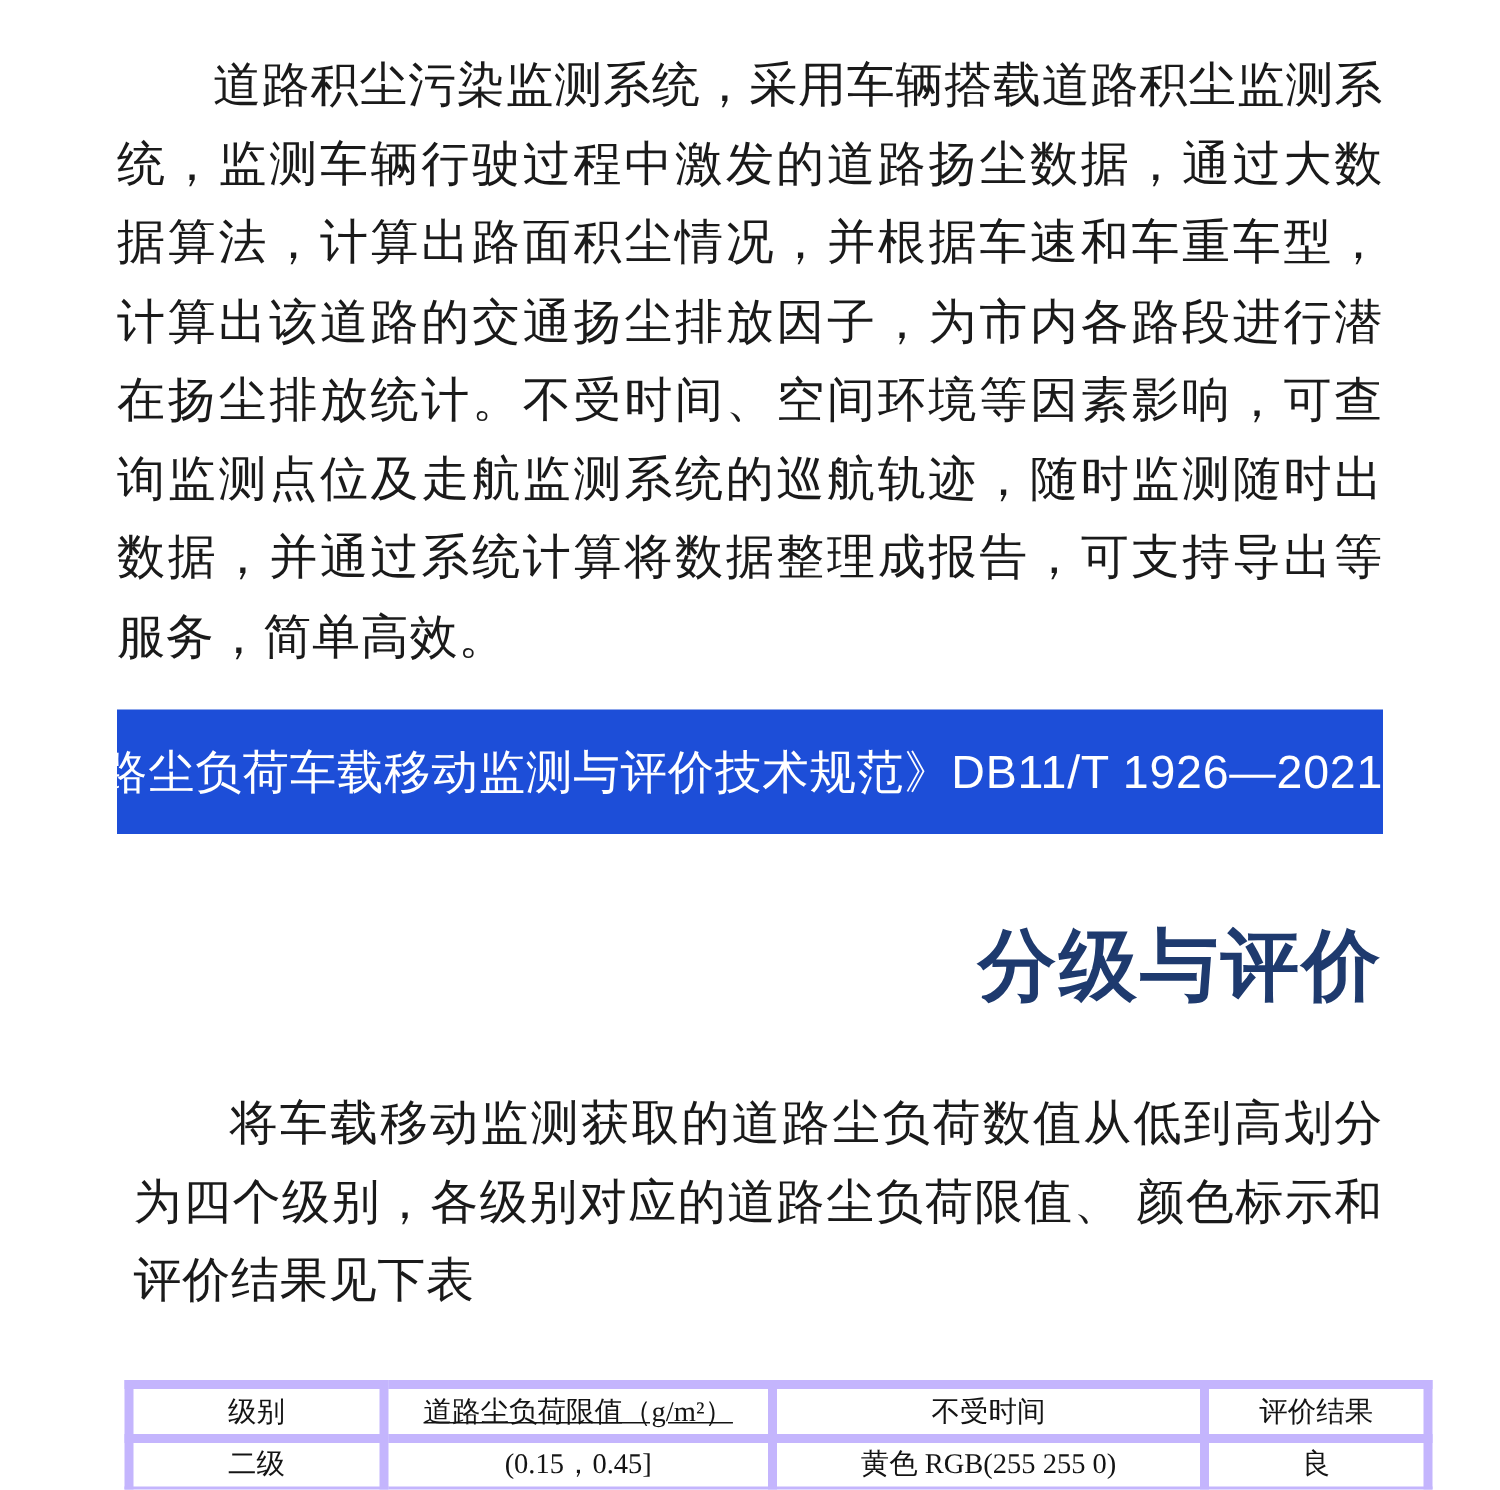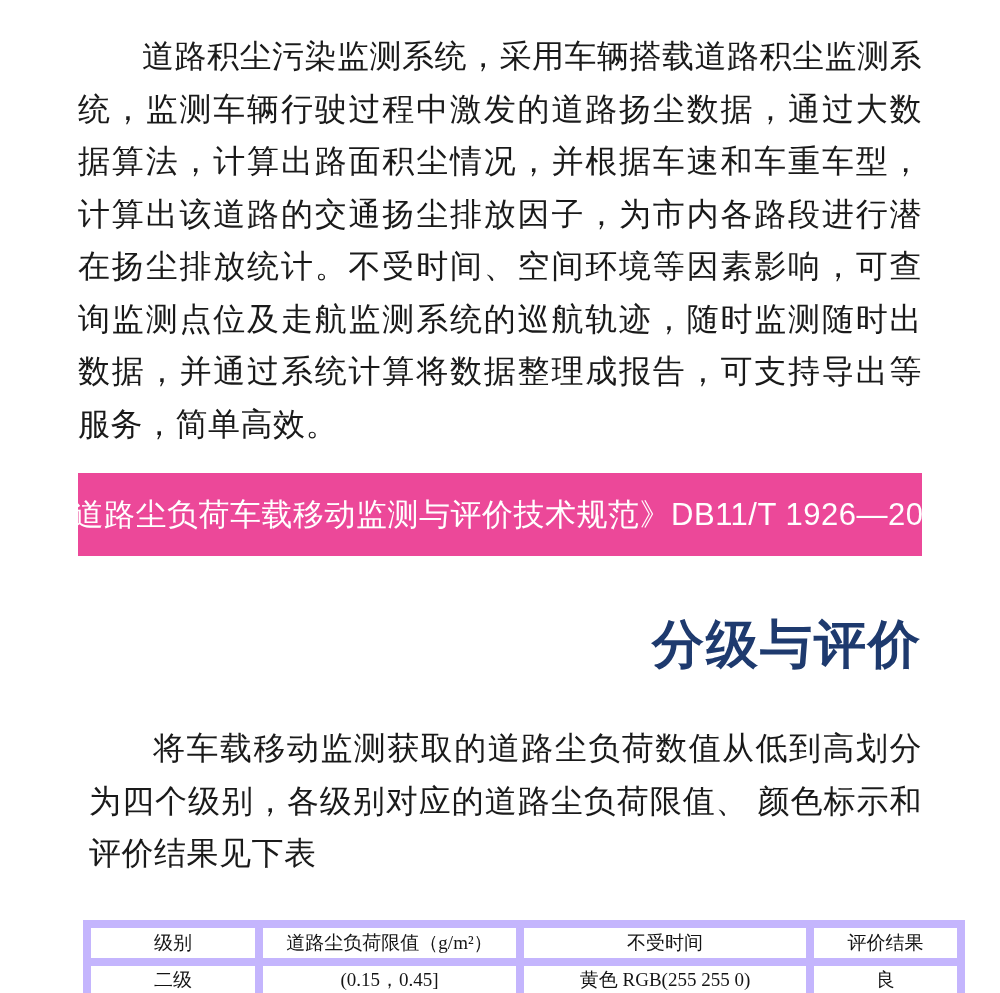--- a/index.html
+++ b/index.html
@@ -56,43 +56,43 @@
     margin: 40px 0 0 5px;
     border-collapse: collapse;
     width: 842px;
     table-layout: fixed;
     font-family: "Liberation Serif", "DejaVu Serif", serif;
     font-size: 19px;
     color: #141414;
   }
   .grading-table th,
   .grading-table td {
-    border: 8px solid #c4b5fd;
+    border: 6px solid #c4b5fd;
     text-align: center;
     vertical-align: middle;
     padding: 0;
     font-weight: 400;
     overflow: hidden;
     white-space: nowrap;
   }
   .grading-table thead th { height: 30px; }
   .grading-table tbody td { height: 29px; }
   .col-level  { width: 164px; }
-  .col-limit  { width: 253px; }
+  .col-limit  { width: 253px; text-decoration: underline; }
   .col-color  { width: 282px; }
   .col-result { width: 143px; border-radius: 15px; }
 </style>
 </head>
 <body>
 
 <div class="page">
 
   <p class="body-paragraph para-1">道路积尘污染监测系统，采用车辆搭载道路积尘监测系统，监测车辆行驶过程中激发的道路扬尘数据，通过大数据算法，计算出路面积尘情况，并根据车速和车重车型，计算出该道路的交通扬尘排放因子，为市内各路段进行潜在扬尘排放统计。不受时间、空间环境等因素影响，可查询监测点位及走航监测系统的巡航轨迹，随时监测随时出数据，并通过系统计算将数据整理成报告，可支持导出等服务，简单高效。</p>
 
-  <div class="standard-banner" style="background:#ec4899; color:#ffffff;">
+  <div class="standard-banner" style="background:#1d4ed8; color:#ffffff;justify-content:flex-end;">
     <span>《道路尘负荷车载移动监测与评价技术规范》DB11/T 1926—2021</span>
   </div>
 
   <h1 class="section-heading" style="color:#1e3a6e;">分级与评价</h1>
 
   <p class="body-paragraph para-2">将车载移动监测获取的道路尘负荷数值从低到高划分为四个级别，各级别对应的道路尘负荷限值、 颜色标示和评价结果见下表</p>
 
   <table class="grading-table">
     <thead>
       <tr>

